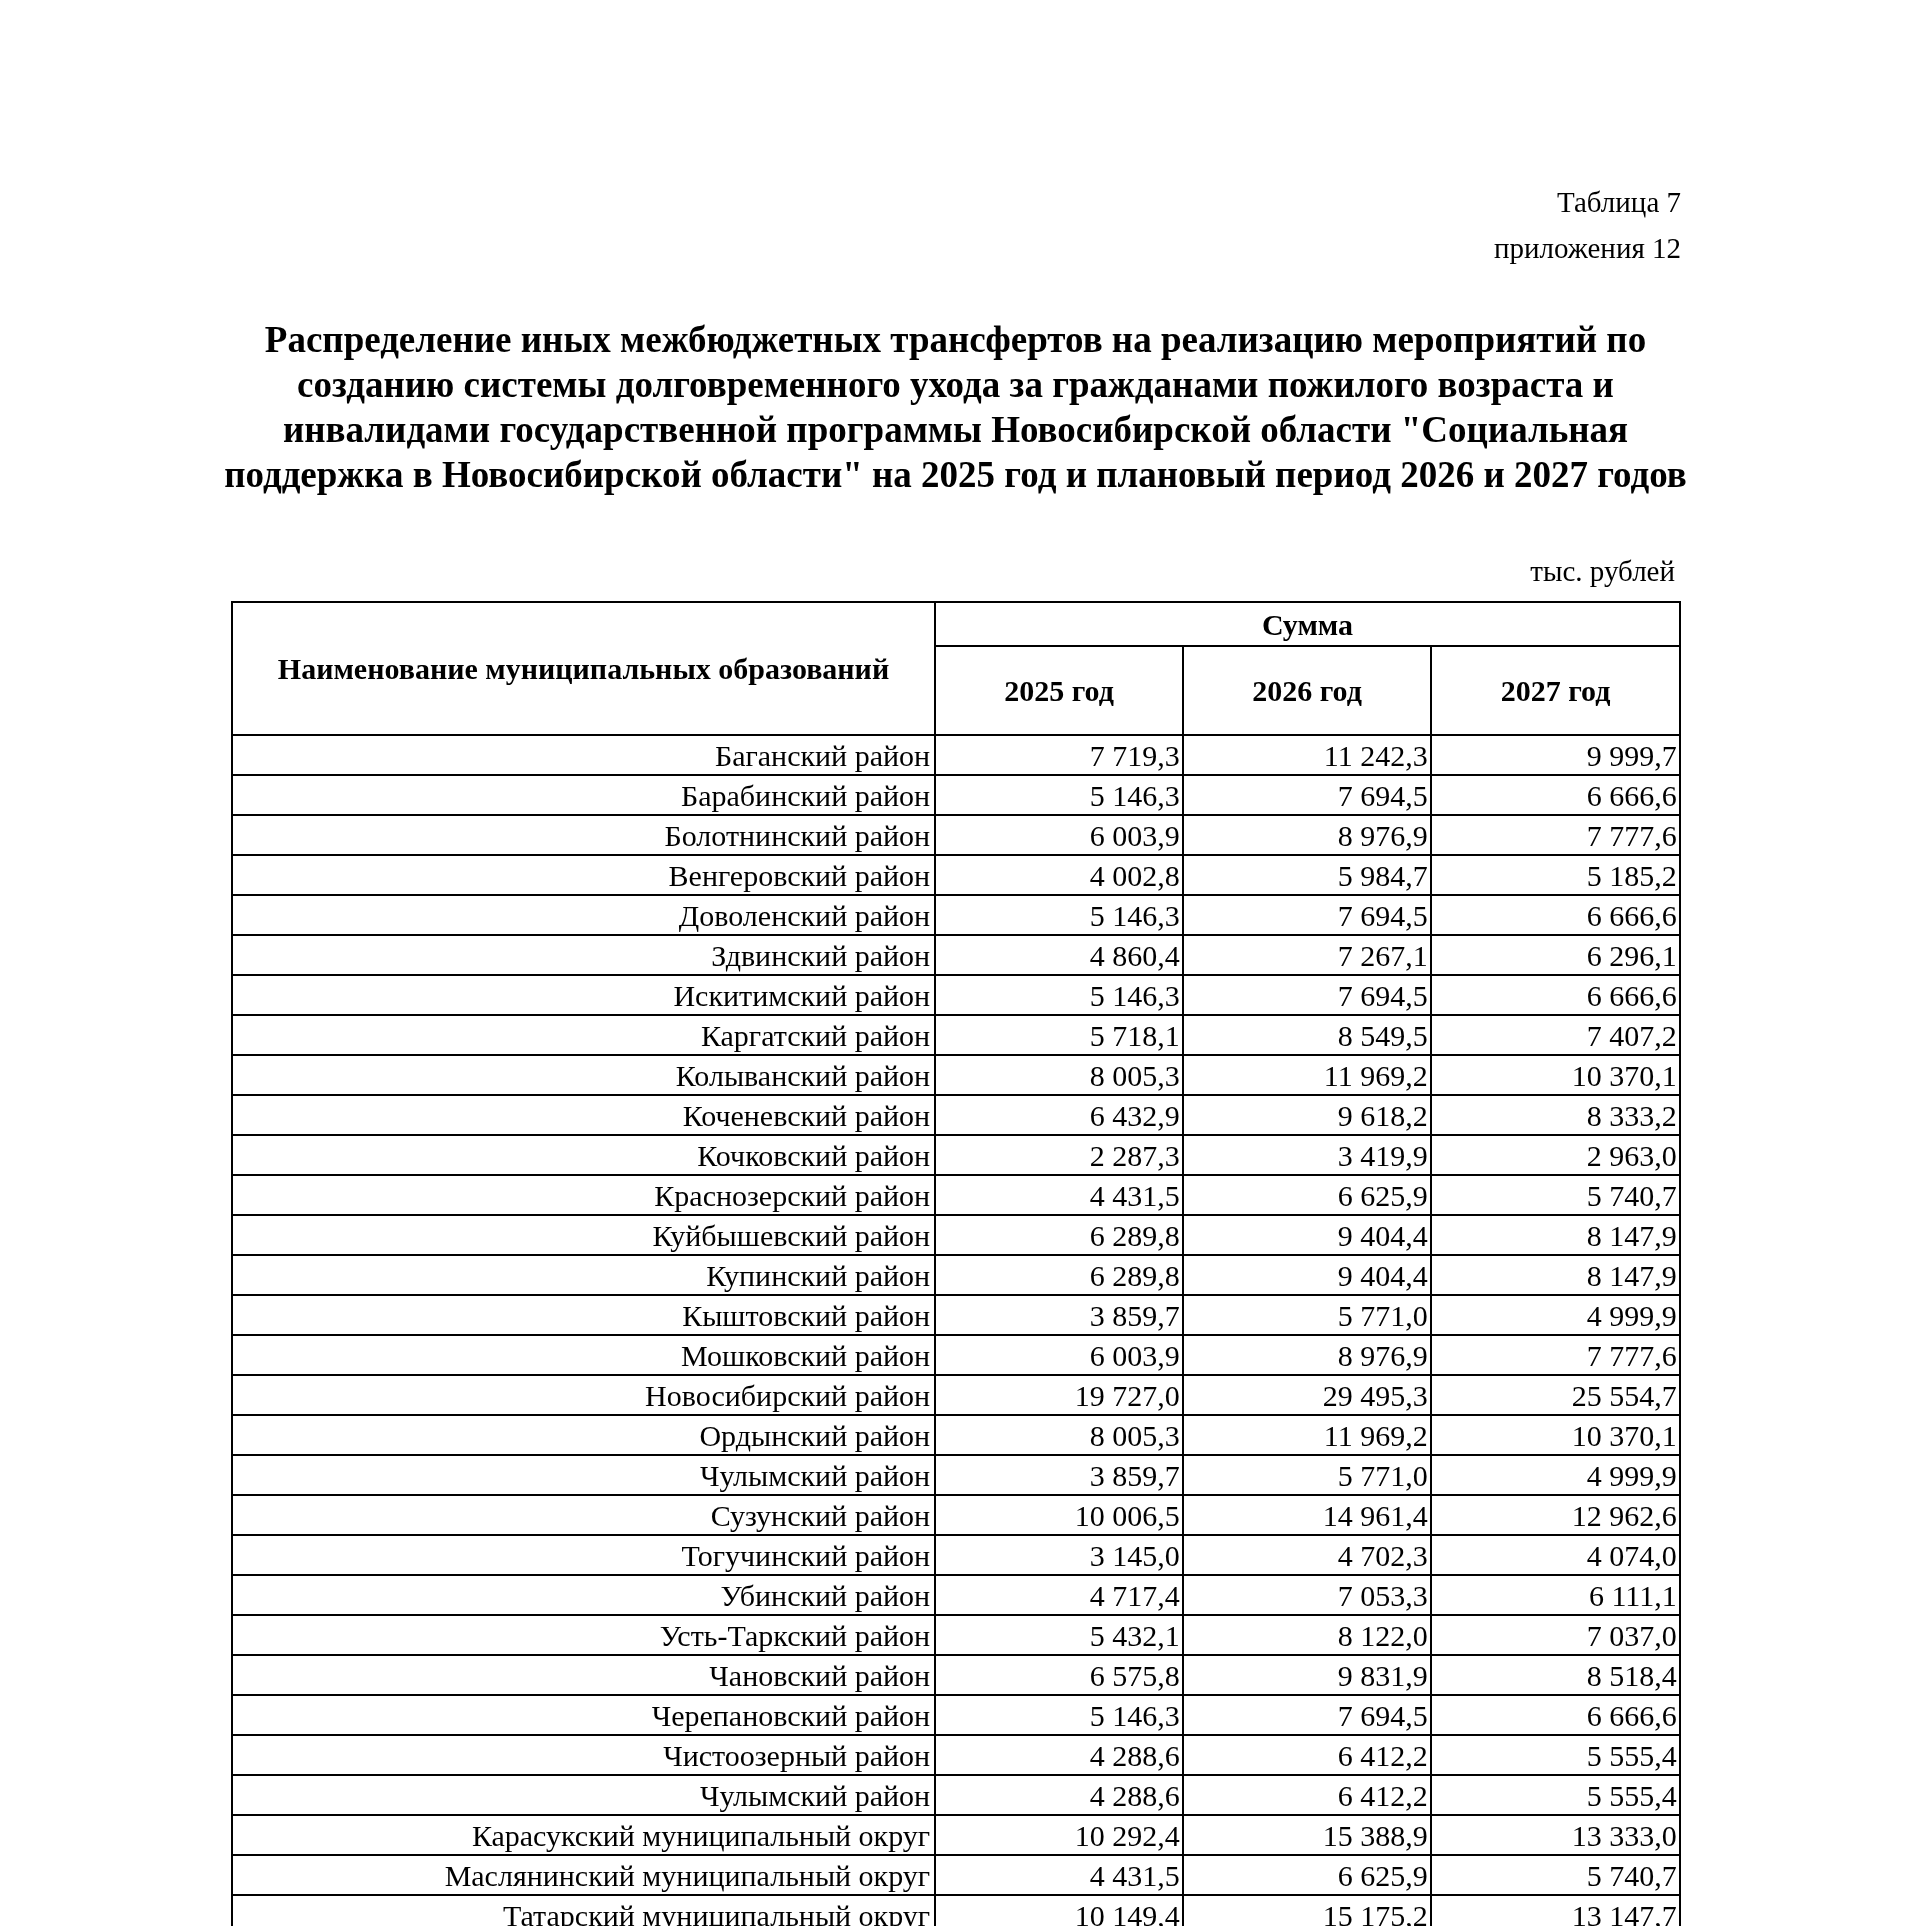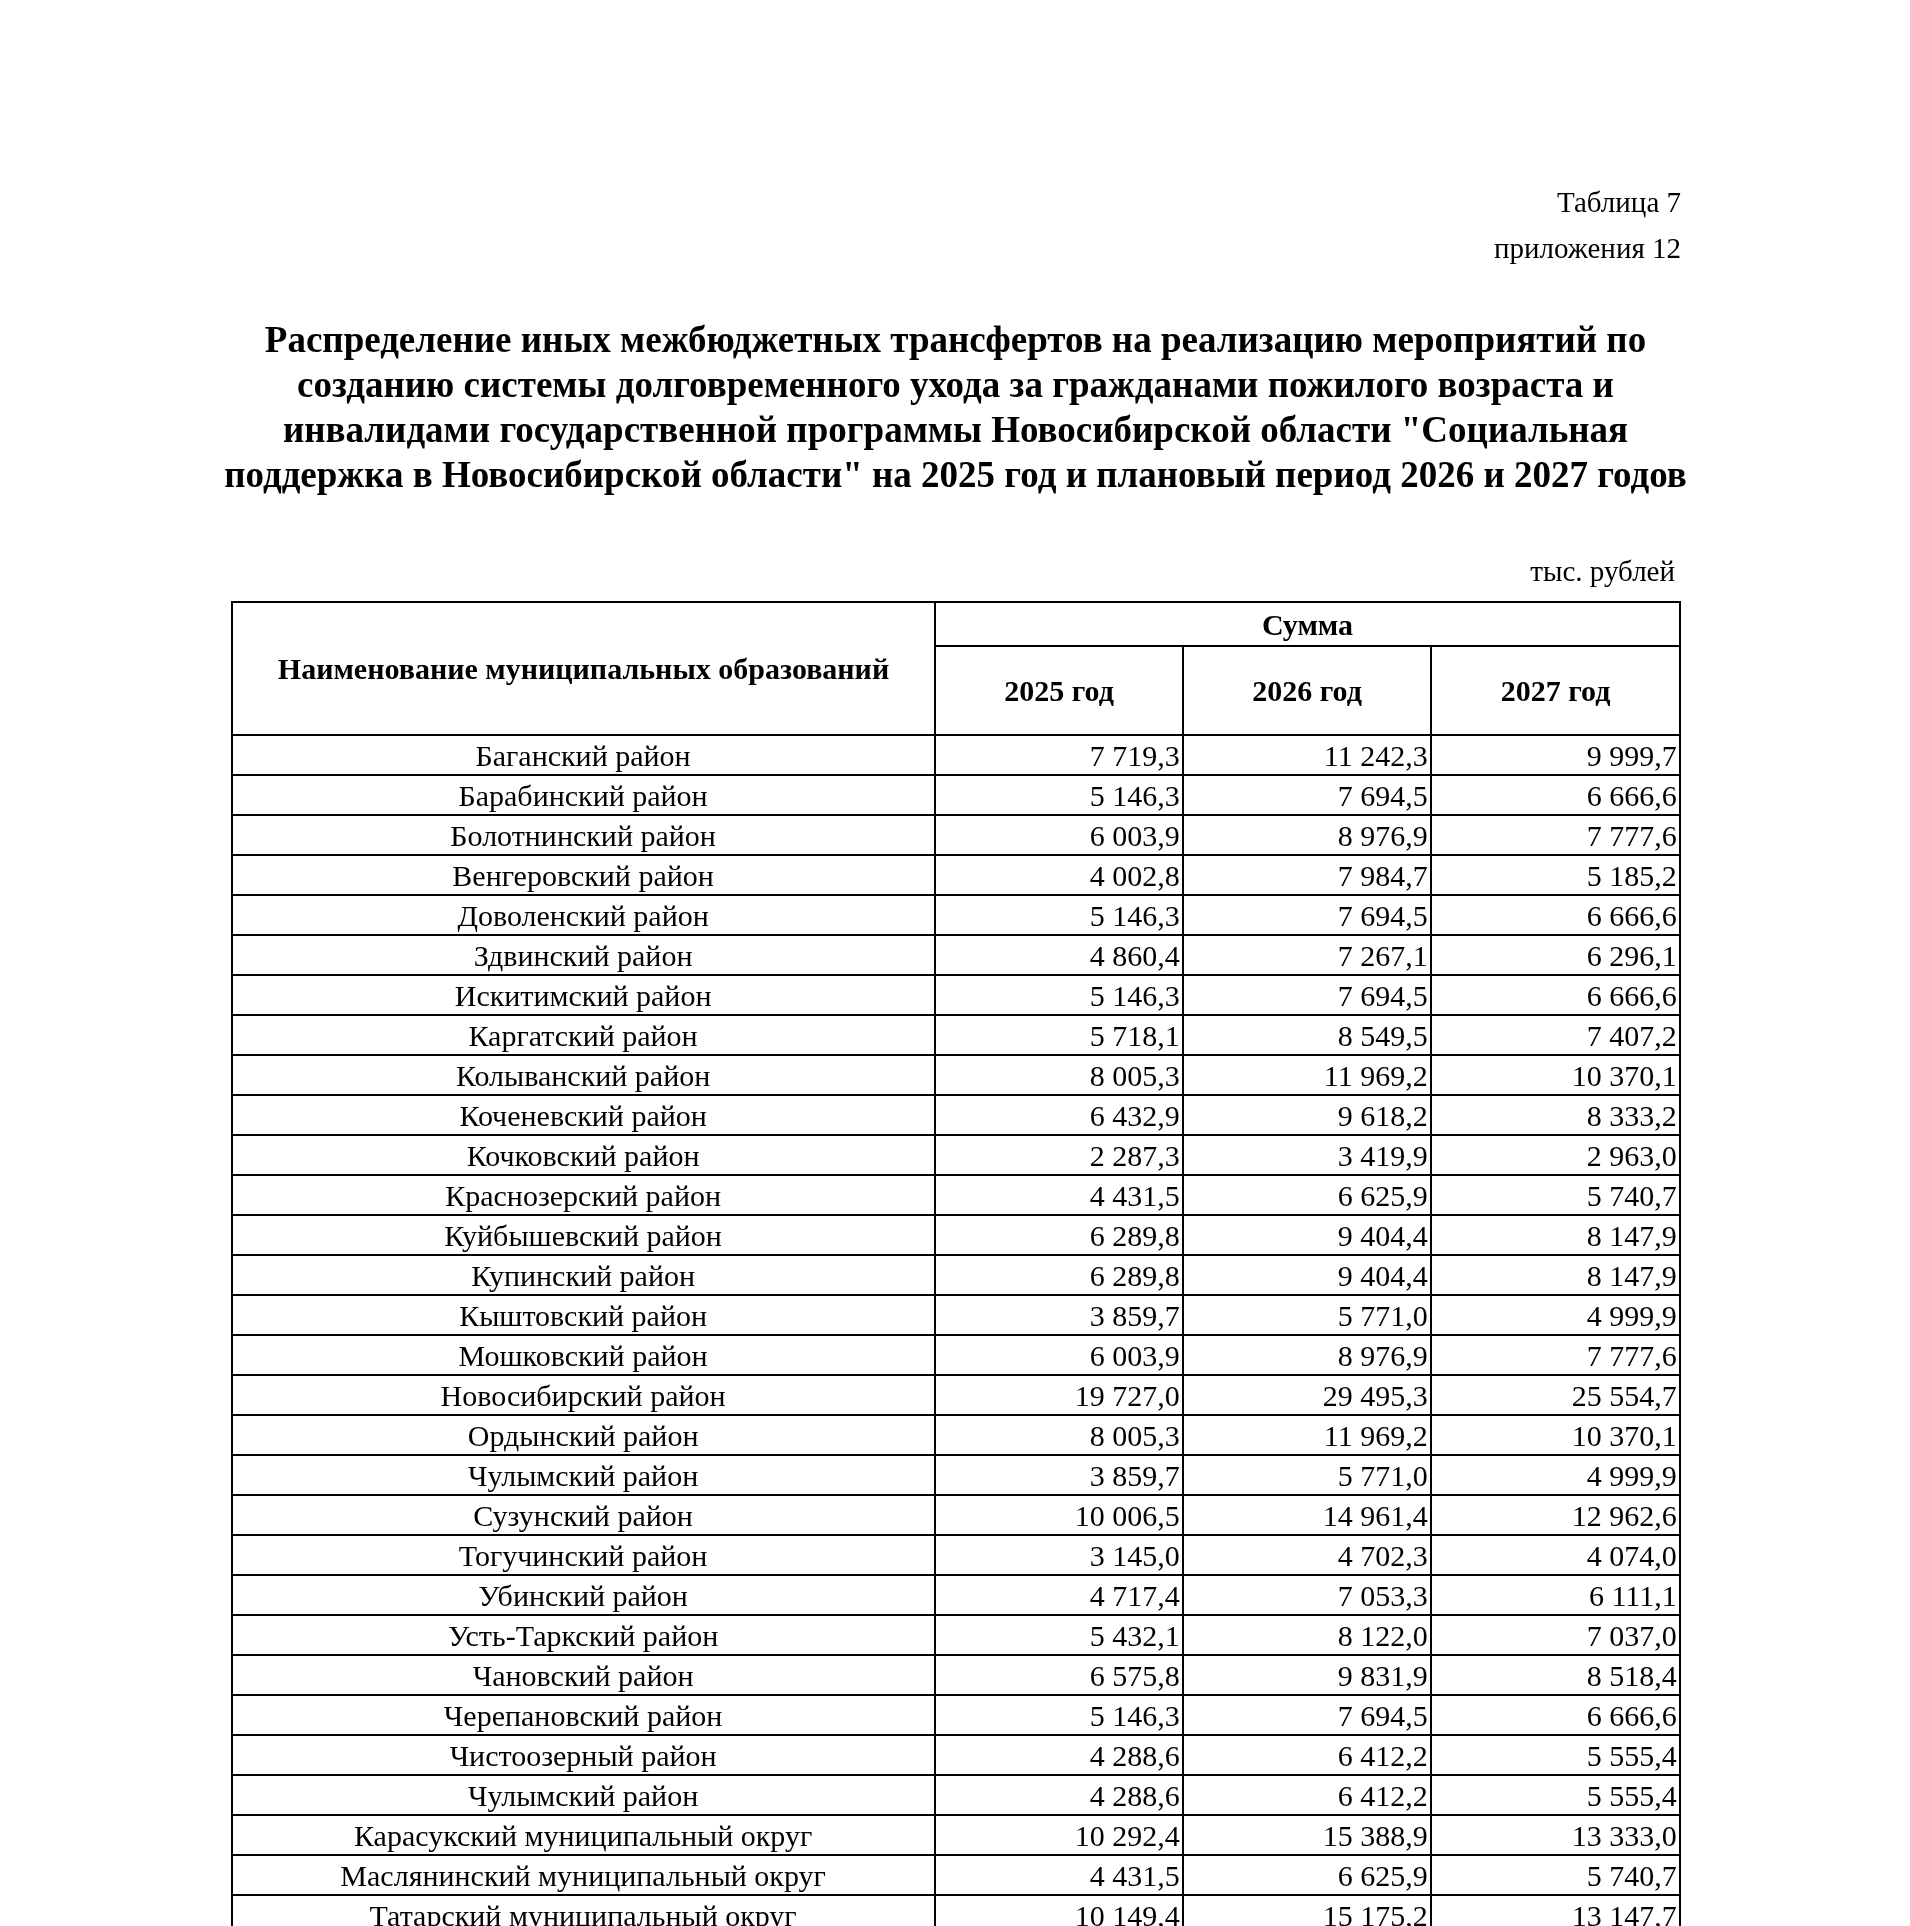--- a/index.html
+++ b/index.html
@@ -13,21 +13,21 @@
   #units { position: absolute; right: 236px; top: 557px; font-size: 29px; line-height: 1; }
   table { position: absolute; left: 231px; top: 601px; width: 1449px;
           border-collapse: collapse; font-size: 30px; table-layout: fixed; }
   td, th { border: 2.3px solid #000; padding: 0 3.9px; height: 38px; line-height: 37px;
            white-space: nowrap; overflow: visible; }
   th { font-weight: bold; text-align: center; }
   th.name-h { height: auto; }
   th.sum-h { height: 42px; font-weight: bold; }
   th.year-h { height: 87px; }
   td.num { text-align: right; padding-right: 2.3px; }
-  td.name { text-align: center; padding-left: 3.1px; }
+  td.name { text-align: right; padding-left: 3.1px; }
   col.c0 { width: 703px; } col.c1 { width: 248px; } col.c2 { width: 248px; } col.c3 { width: 249px; }
 </style>
 </head>
 <body>
 
 <div id="table-label" class="right-note">Таблица 7</div>
 <div id="appendix-label" class="right-note">приложения 12</div>
 <div id="doc-title">Распределение иных межбюджетных трансфертов на реализацию мероприятий по созданию системы долговременного ухода за гражданами пожилого возраста и инвалидами государственной программы Новосибирской области "Социальная поддержка в Новосибирской области" на 2025 год и плановый период 2026 и 2027 годов</div>
 <div id="units">тыс. рублей</div>
 
@@ -64,21 +64,21 @@
       </tr>
       <tr>
         <td class="name">Болотнинский район</td>
         <td class="num">6 003,9</td>
         <td class="num">8 976,9</td>
         <td class="num">7 777,6</td>
       </tr>
       <tr>
         <td class="name">Венгеровский район</td>
         <td class="num">4 002,8</td>
-        <td class="num">7 984,7</td>
+        <td class="num">5 984,7</td>
         <td class="num">5 185,2</td>
       </tr>
       <tr>
         <td class="name">Доволенский район</td>
         <td class="num">5 146,3</td>
         <td class="num">7 694,5</td>
         <td class="num">6 666,6</td>
       </tr>
       <tr>
         <td class="name">Здвинский район</td>

